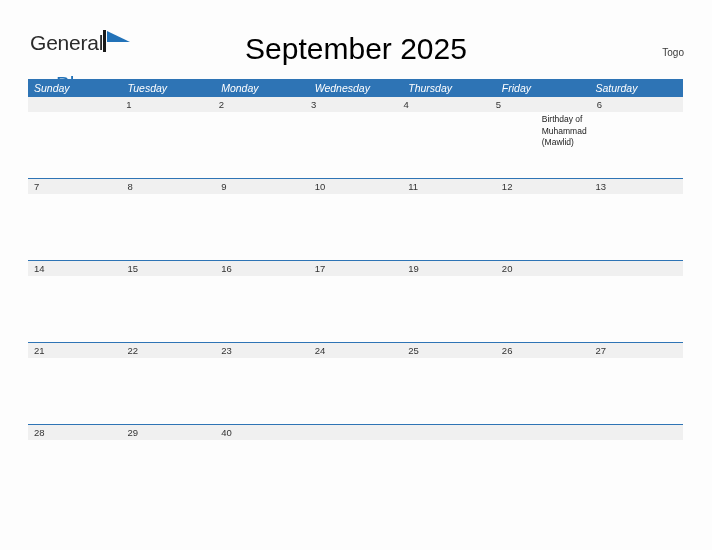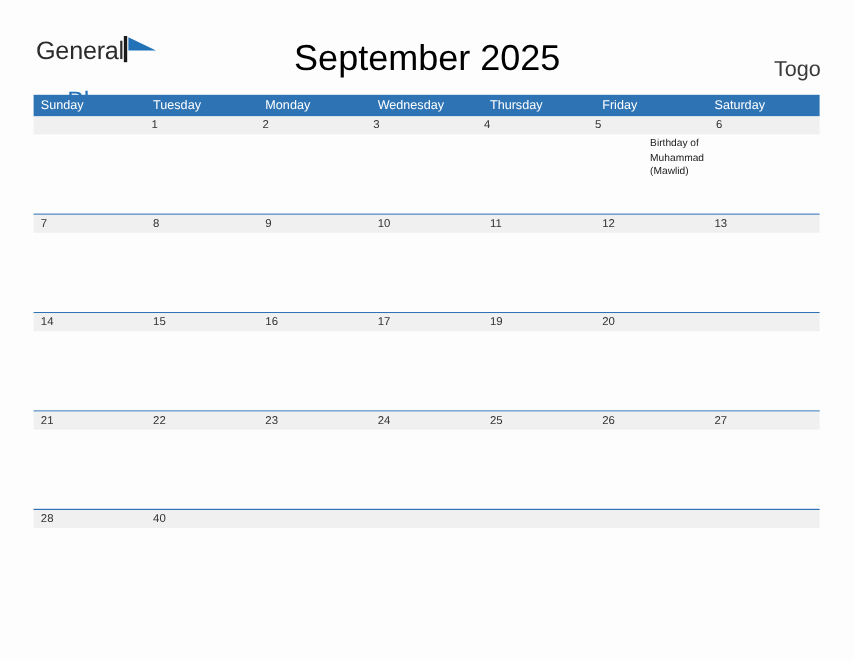--- a/index.html
+++ b/index.html
@@ -70,38 +70,39 @@
     font-weight: normal;
     margin: 0;
     letter-spacing: 0px;
     font-family: "Liberation Sans", sans-serif;
   }
 
   .locale-label {
     position: absolute;
     right: 28px;
     top: 47px;
-    font-size: 18px;
+    font-size: 10px;
     color: #3a3a3a;
     font-family: "Liberation Sans", sans-serif;
   }
 
   
   .calendar {
     position: absolute;
     left: 28px;
     top: 79px;
     width: 655px;
   }
 
   .weekday-header {
     display: grid;
     grid-template-columns: repeat(7, 1fr);
     background: #2e74b5;
     height: 18px;
+    font-style: italic;
   }
   .weekday-cell {
     color: #ffffff;
     font-size: 10.5px;
     line-height: 18px;
     padding-left: 6px;
     white-space: nowrap;
     font-family: "Liberation Sans", sans-serif;
   }
 
@@ -294,20 +295,23 @@
           </div>
         </div>
       </div>
       <div class="week-row">
         <div class="date-band"></div>
         <div class="week-cells">
           <div class="day-cell">
             <span class="day-number">28</span>
           </div>
           <div class="day-cell">
+            <span class="day-number">29</span>
+          </div>
+          <div class="day-cell">
             <span class="day-number">40</span>
           </div>
           <div class="day-cell">
             <span class="day-number"></span>
           </div>
           <div class="day-cell">
             <span class="day-number"></span>
           </div>
           <div class="day-cell">
             <span class="day-number"></span>

